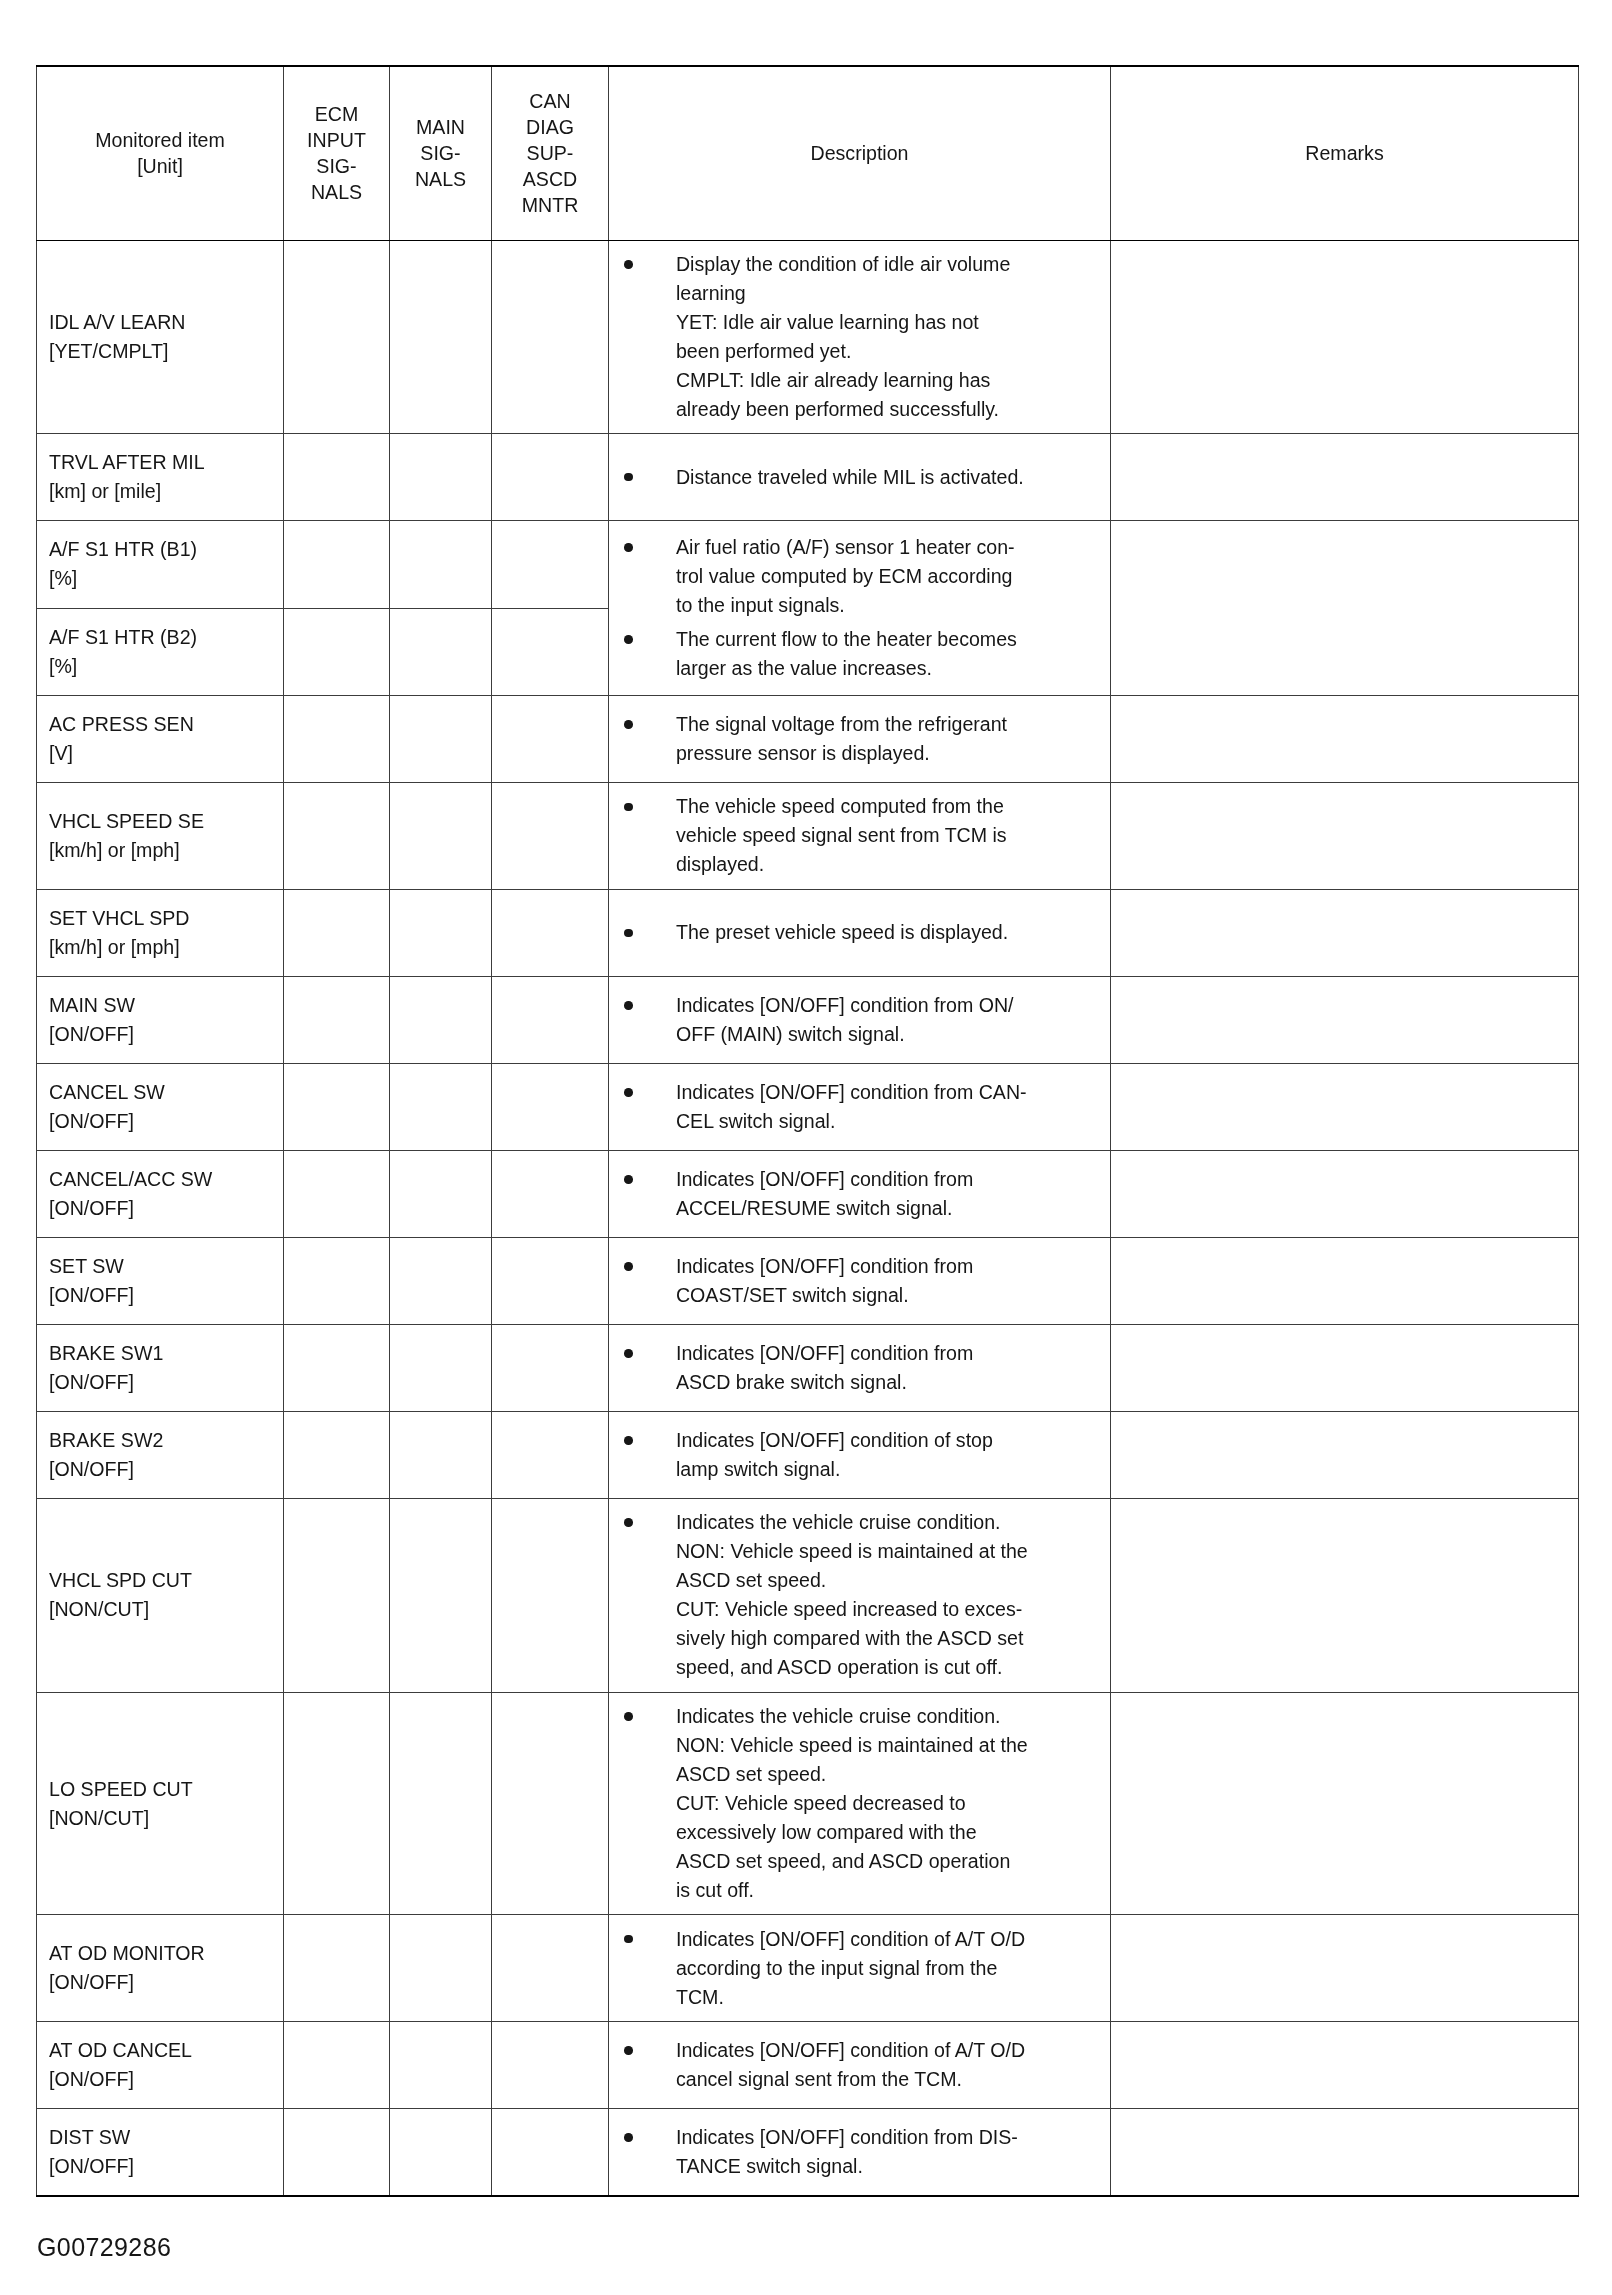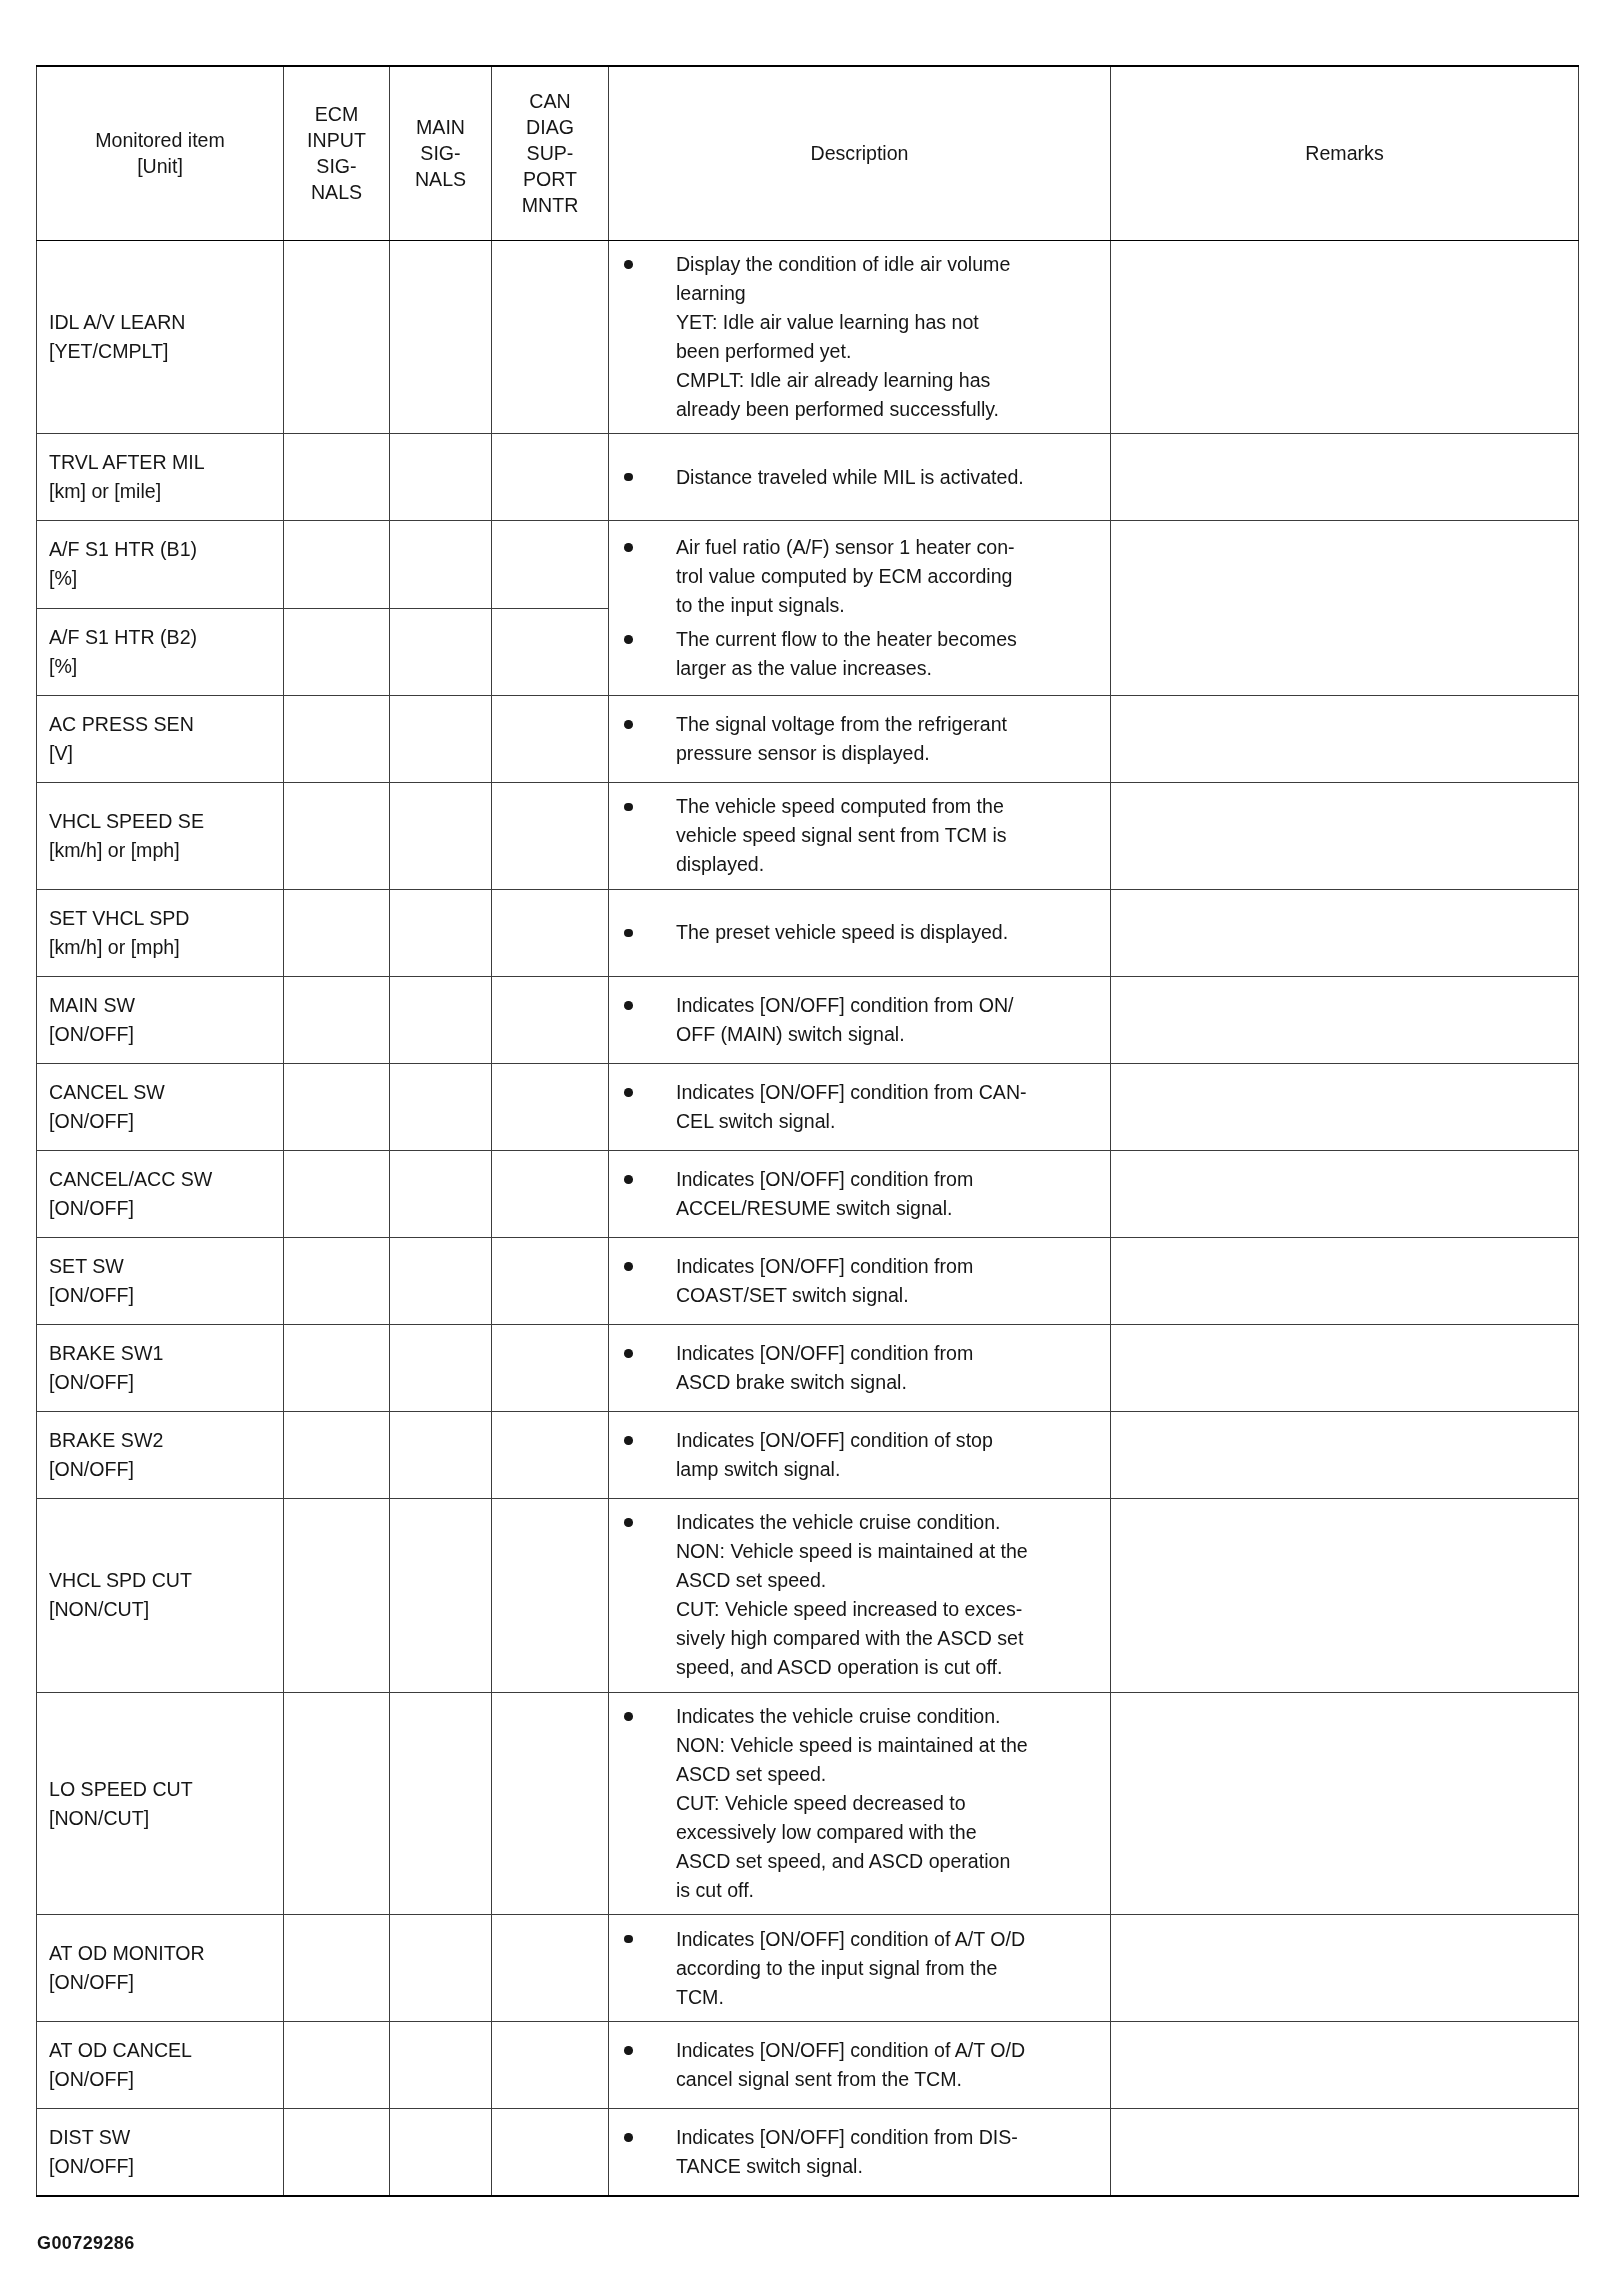--- a/index.html
+++ b/index.html
@@ -59,22 +59,22 @@
     width: 8.5px; height: 8.5px;
     border-radius: 50%;
     background: #161616;
     flex: 0 0 auto;
     margin: 10.2px 10.2px 0 1.7px;
   }
   .bullet-text { flex: 1 1 auto; }
   .figure-id {
     position: absolute;
     left: 37px; top: 2233px;
-    font-size: 18px;
-    font-weight: 700;
+    font-size: 25px;
+    font-weight: 400;
     letter-spacing: 0.4px;
   }
 </style>
 </head>
 <body>
 
 <div class="table-wrap">
   <table>
     <colgroup>
       <col style="width:247px">
@@ -98,21 +98,21 @@
           </th>
           <th>
             <div>MAIN</div>
             <div>SIG-</div>
             <div>NALS</div>
           </th>
           <th>
             <div>CAN</div>
             <div>DIAG</div>
             <div>SUP-</div>
-            <div>PORT</div>
+            <div>ASCD</div>
             <div>MNTR</div>
           </th>
           <th>
             <div>Description</div>
           </th>
           <th>
             <div>Remarks</div>
           </th>
         </tr>
     </thead>

